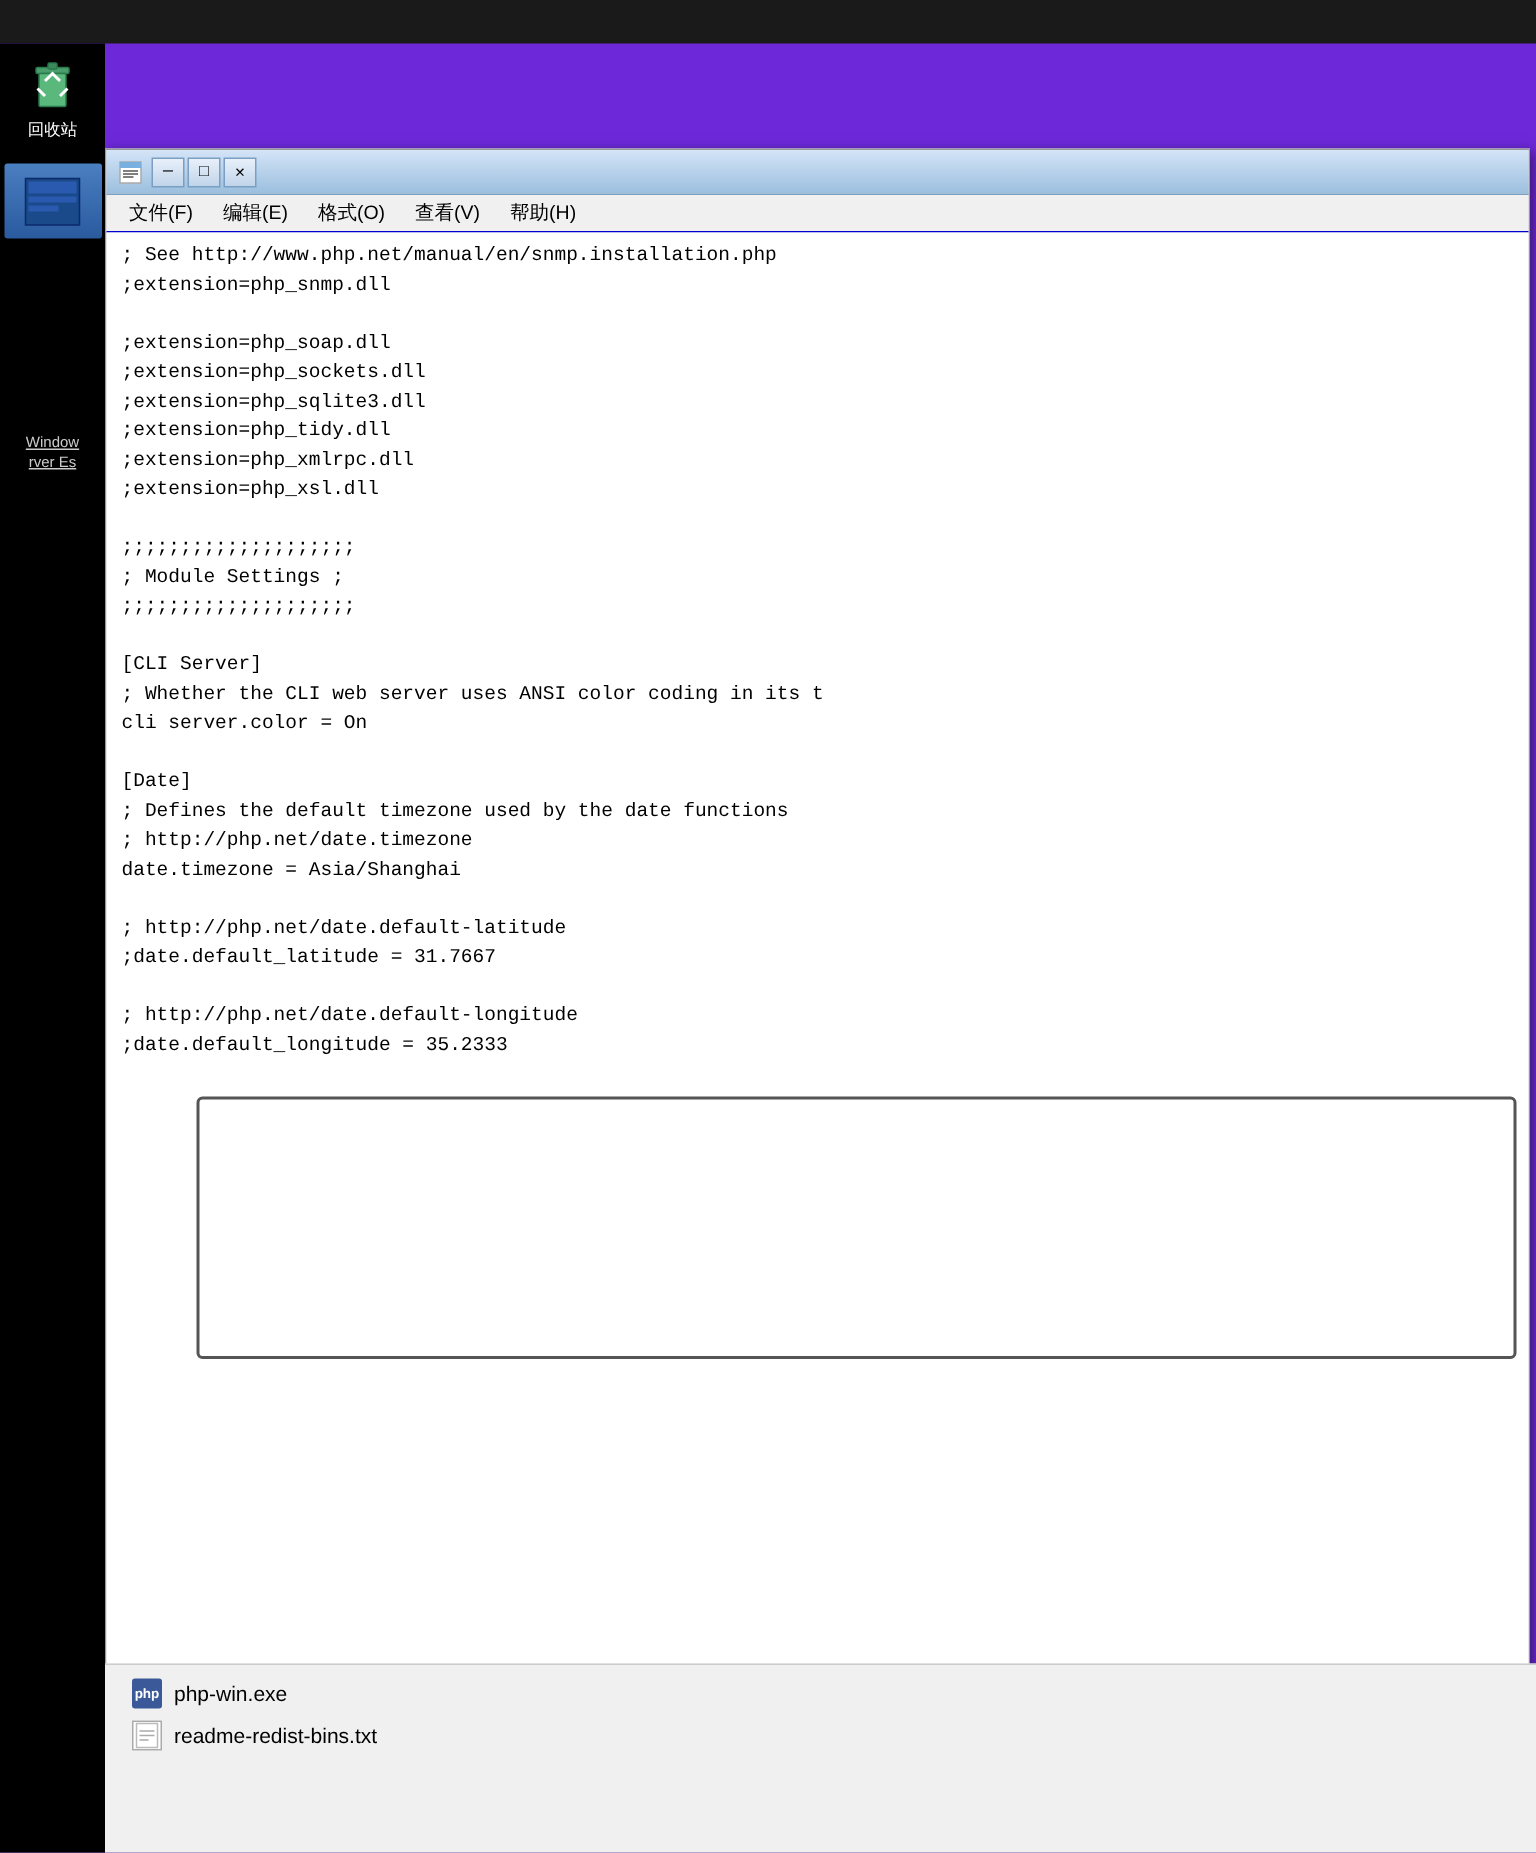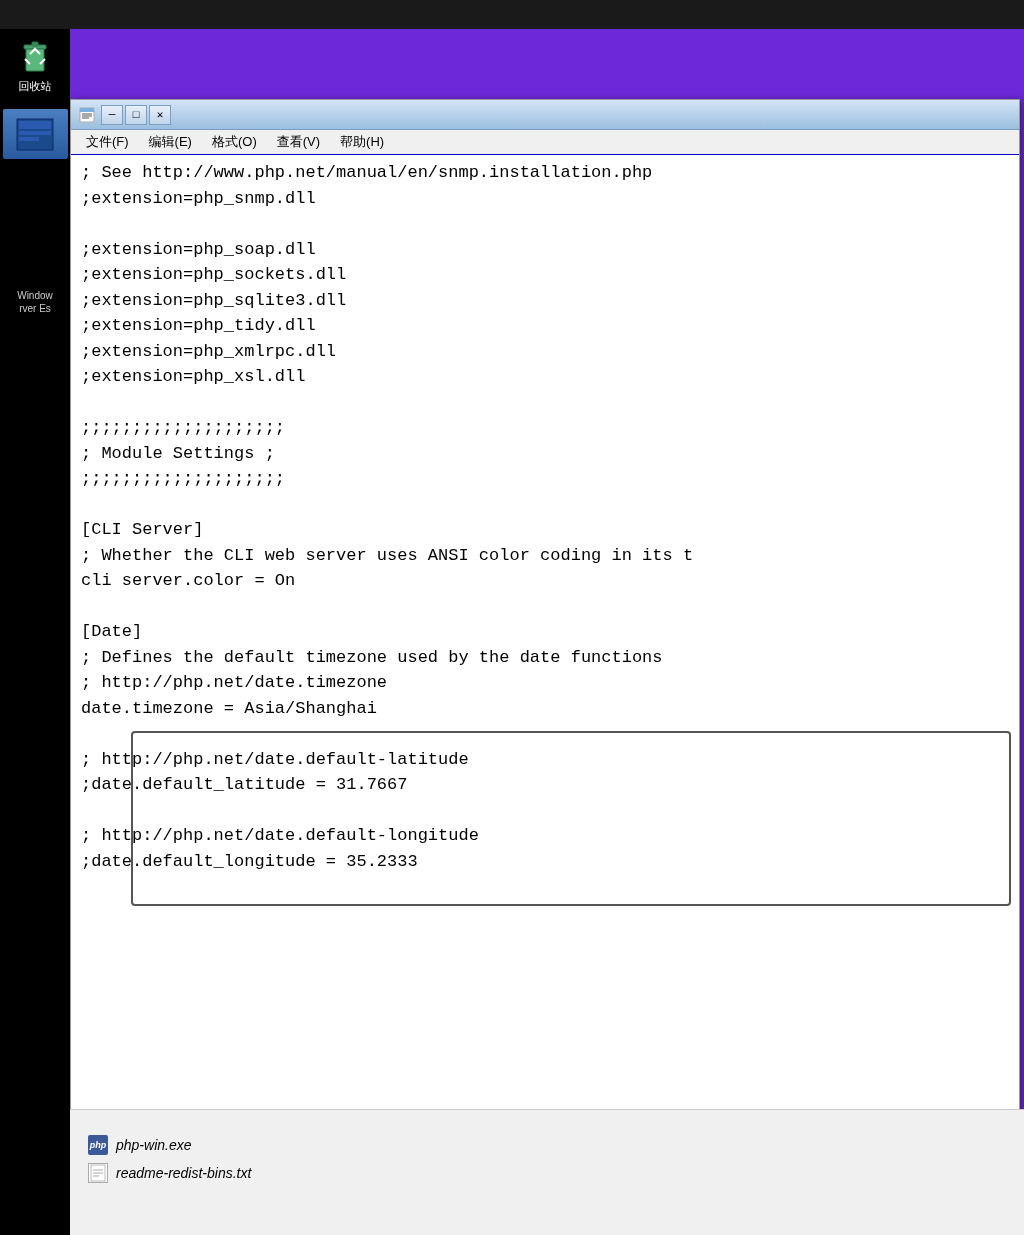--- a/index.html
+++ b/index.html
@@ -74,20 +74,21 @@
     .sidebar-label {
       position: absolute;
       left: 0;
       top: 260px;
       width: 70px;
       color: #ccc;
       font-size: 10px;
       font-family: sans-serif;
       text-align: center;
       line-height: 1.3;
+      text-decoration: underline;
     }
 
     
     .notepad-window {
       position: absolute;
       left: 70px;
       top: 70px;
       width: 950px;
       height: 1100px;
       background: #fff;
@@ -163,21 +164,21 @@
     .content-area {
       flex: 1;
       overflow: hidden;
       position: relative;
       background: #fff;
     }
 
     .code-content {
       padding: 5px 10px;
       font-family: 'Courier New', Courier, monospace;
-      font-size: 17px;
+      font-size: 13px;
       line-height: 1.5;
       color: #000;
       white-space: pre;
       overflow: hidden;
     }
 
     
     .highlight-box {
       position: absolute;
       left: 60px;
@@ -233,22 +234,21 @@
       left: 70px;
       right: 0;
       height: 155px;
       background: #f0f0f0;
       border-top: 1px solid #ccc;
       display: flex;
       flex-direction: column;
     }
 
     .file-list {
-      padding: 21px 10px;
-      font-style: italic;
+      padding: 5px 10px;
     }
 
     .file-item {
       display: flex;
       align-items: center;
       padding: 4px 8px;
       cursor: pointer;
       font-family: '微软雅黑', 'Microsoft YaHei', sans-serif;
       font-size: 14px;
       color: #000;

